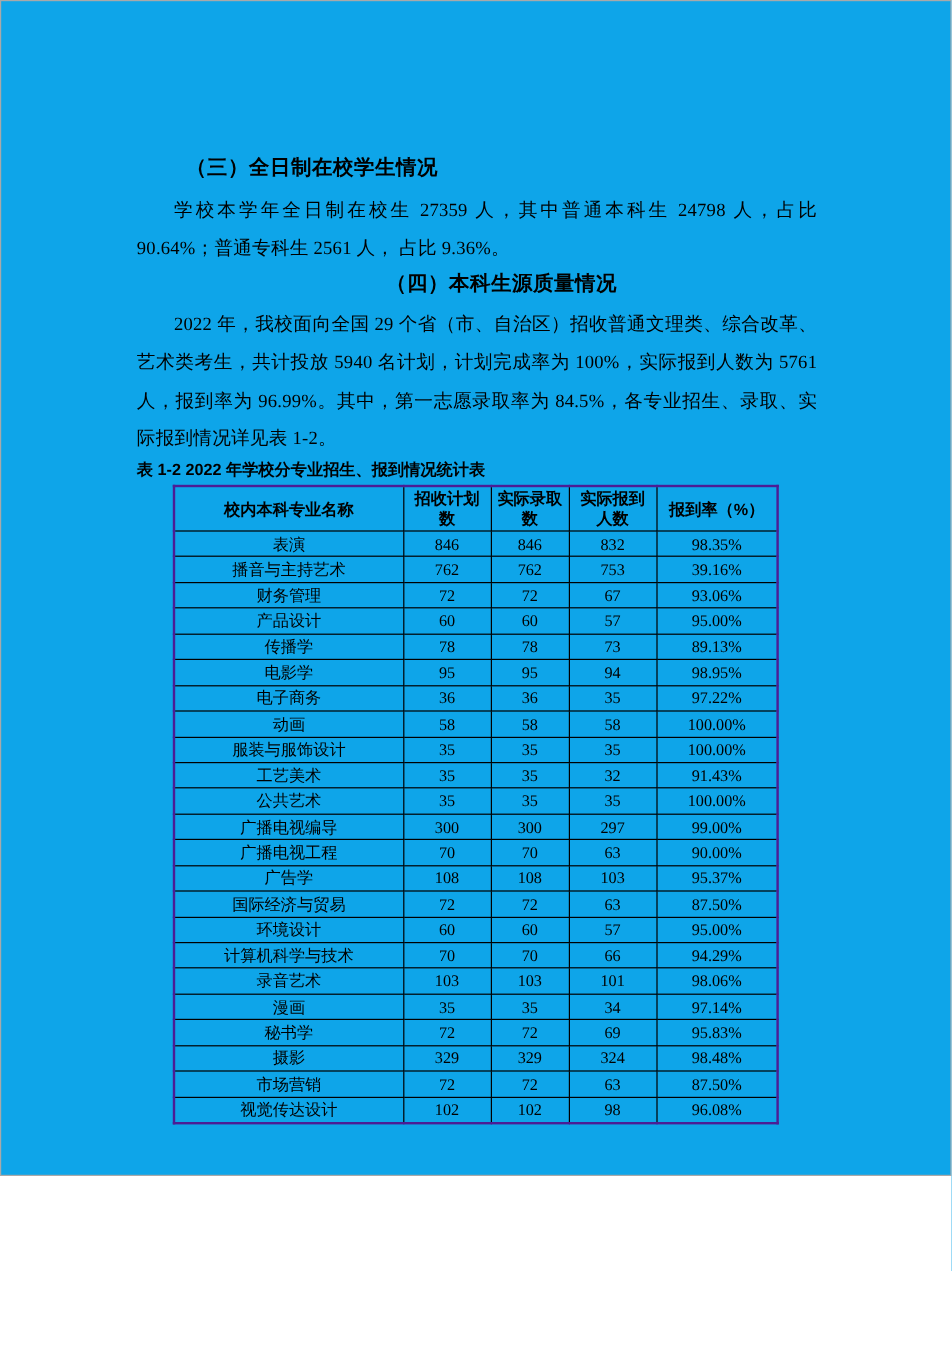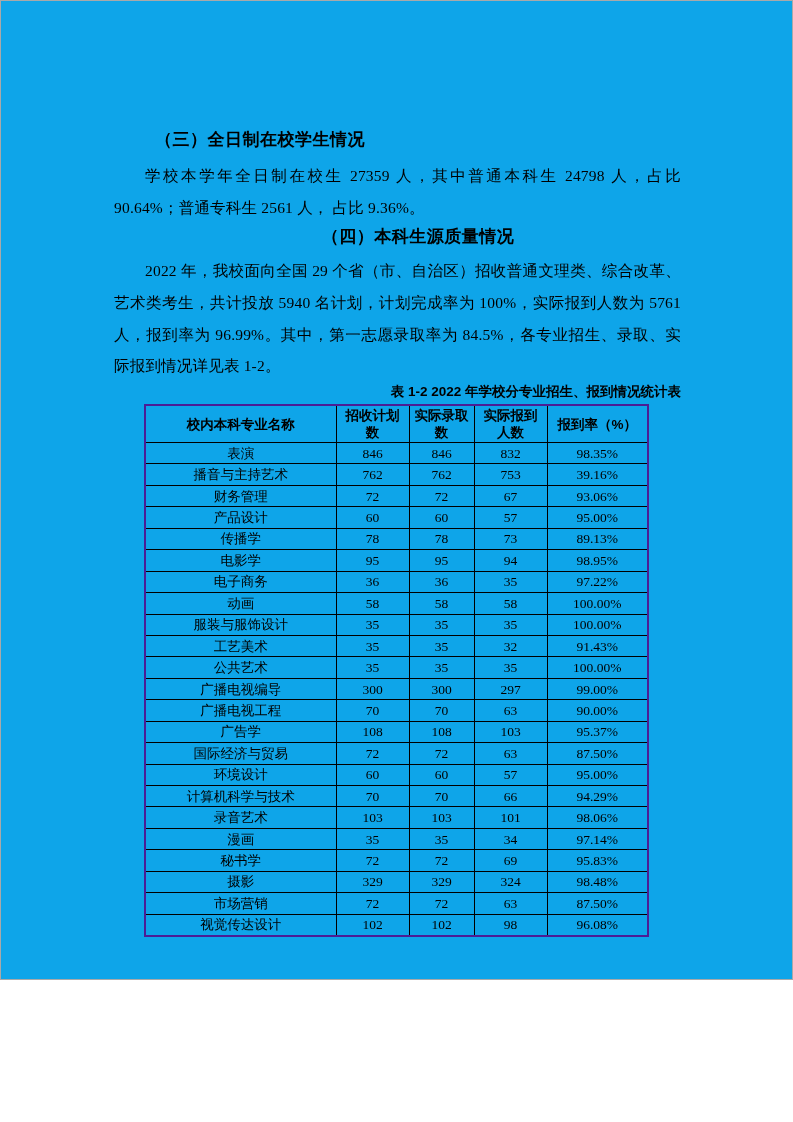--- a/index.html
+++ b/index.html
@@ -43,21 +43,21 @@
     letter-spacing: 0.2px;
     font-family: Liberation Serif, serif;
   }
   #para-1 { top: 159px; }
   #para-2 { top: 254px; }
   .table-caption {
     position: absolute;
     top: 382px;
     left: 113px;
     width: 567px;
-    text-align: right;
+    text-align: left;
     font-family: "Liberation Sans", "DejaVu Sans", sans-serif;
     font-weight: bold;
     font-size: 13.5px;
     line-height: 17px;
   }
   table.stats {
     position: absolute;
     top: 403px;
     left: 143px;
     width: 503px;

